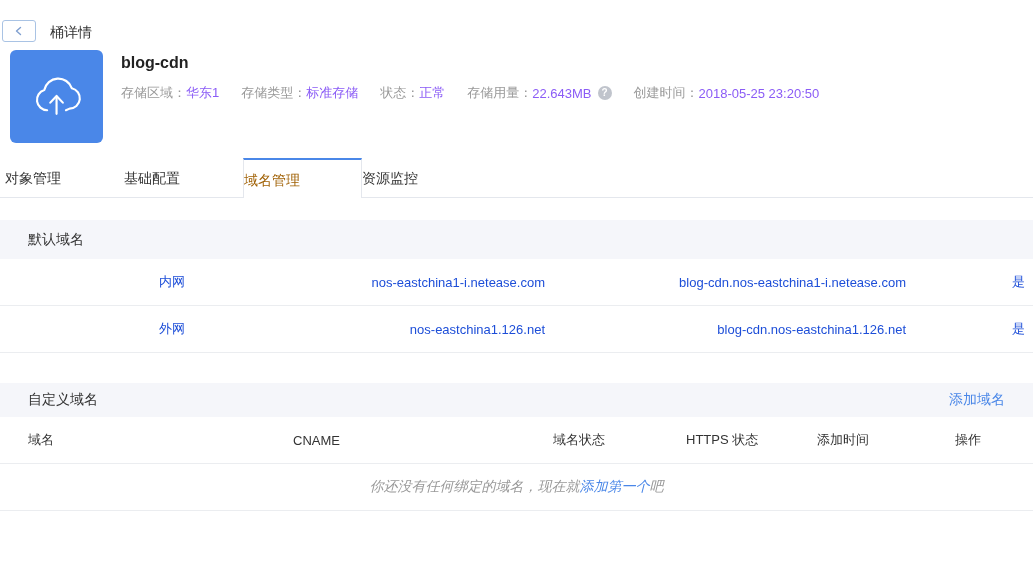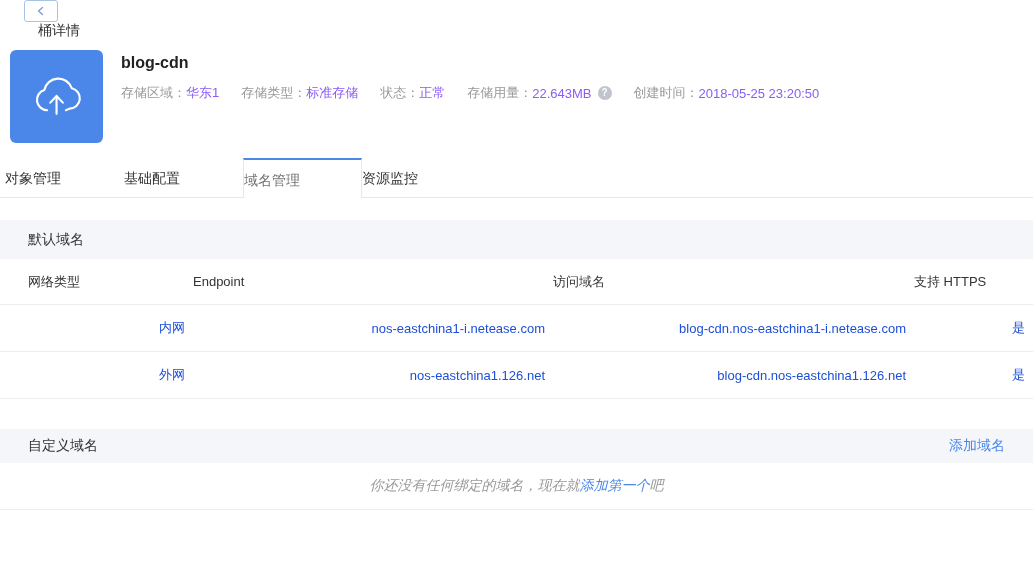--- a/index.html
+++ b/index.html
@@ -3,21 +3,21 @@
 <meta charset="utf-8">
 <style>
   * { margin:0; padding:0; box-sizing:content-box; }
   html,body { background:#fff; }
   body {
     width:1033px; height:562px; overflow:hidden; position:relative;
     font-family:"Liberation Sans","DejaVu Sans",sans-serif;
     color:#333; font-size:13px;
   }
   
-  .topbar { height:42px; display:flex; align-items:flex-start; padding-left:24px;flex-direction:column; }
+  .topbar { height:42px; display:flex; align-items:flex-end; padding-left:2px; }
   .back-btn {
     width:32px; height:20px; border:1px solid #a9c3e4; border-radius:3px;
     display:flex; align-items:center; justify-content:center;
     background:#fff; cursor:pointer;
   }
   .back-btn svg { display:block; }
   .topbar-title { margin-left:14px; font-size:14px; color:#333; }
 
   
   .bucket-header { display:flex; margin:8px 0 0 10px; }
@@ -39,21 +39,21 @@
   
   .tabs { margin-top:15px; height:40px; position:relative; display:flex; padding-left:5px; }
   .tabs::after {
     content:""; position:absolute; left:0; right:0; bottom:0; height:1px; background:#e4e7ed;
   }
   .tab {
     width:119px; height:40px; line-height:40px; 
     font-size:14px; color:#333; cursor:pointer; box-sizing:border-box;
   }
   .tab.active {
-    position:relative; z-index:1; background:#fff; color:#737373;
+    position:relative; z-index:1; background:#fff; color:#a16207;
     border:1px solid #e4e7ed; border-top:2px solid #4a87e8; border-bottom:none;
   }
 
   
   .section-bar {
     background:#f5f6fa; height:39px; display:flex; align-items:center;
     justify-content:space-between; padding:0 28px; font-size:14px; color:#333;
   }
   .section-default { margin-top:22px;text-align:center; }
   .section-custom { margin-top:30px; height:34px; }
@@ -132,44 +132,46 @@
   <div class="tab">基础配置</div>
   <div class="tab active">域名管理</div>
   <div class="tab">资源监控</div>
 </div>
 
 <div class="section-bar section-default">
   <span>默认域名</span>
 </div>
 
 <div>
-  <div class="trow thead">
-    <span class="c t1-c0">网络类型</span>
-    <span class="c t1-c1">Endpoint</span>
-    <span class="c t1-c2">访问域名</span>
-    <span class="c t1-c3">支持 HTTPS</span>
-  </div>
   <div class="trow tbody-row">
     <span class="c t1-c0">内网</span>
     <span class="c t1-c1">nos-eastchina1-i.netease.com</span>
     <span class="c t1-c2">blog-cdn.nos-eastchina1-i.netease.com</span>
     <span class="c t1-c3">是</span>
   </div>
   <div class="trow tbody-row">
     <span class="c t1-c0">外网</span>
     <span class="c t1-c1">nos-eastchina1.126.net</span>
     <span class="c t1-c2">blog-cdn.nos-eastchina1.126.net</span>
     <span class="c t1-c3">是</span>
   </div>
 </div>
 
 <div class="section-bar section-custom">
   <span>自定义域名</span>
   <a class="link">添加域名</a>
 </div>
 
 <div>
+  <div class="trow thead custom-thead">
+    <span class="c t2-c0">域名</span>
+    <span class="c t2-c1">CNAME</span>
+    <span class="c t2-c2">域名状态</span>
+    <span class="c t2-c3">HTTPS 状态</span>
+    <span class="c t2-c4">添加时间</span>
+    <span class="c t2-c5">操作</span>
+  </div>
   <div class="empty-row">
     <span>你还没有任何绑定的域名，现在就</span>
       <a class="link">添加第一个</a>
       <span>吧</span>
   </div>
 </div>
 
 </body></html>

